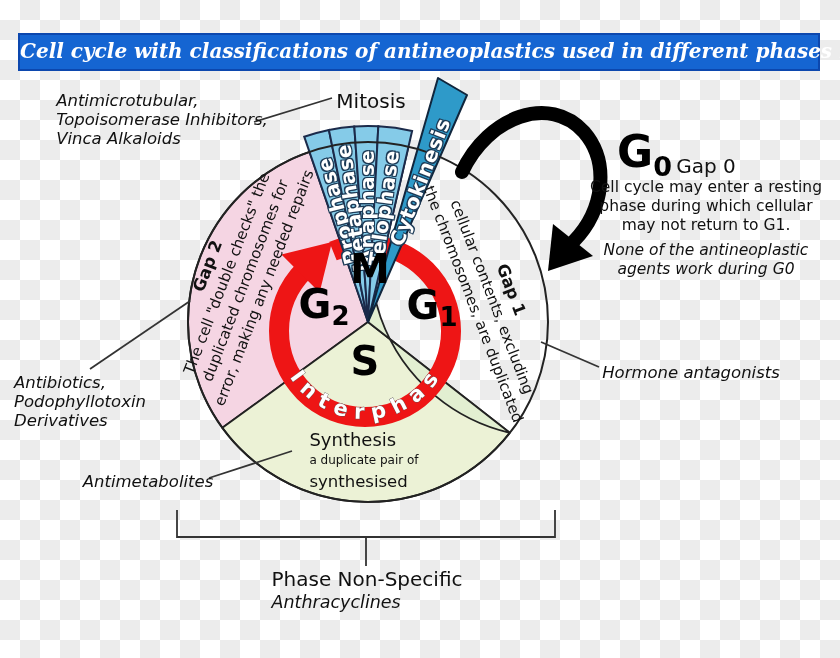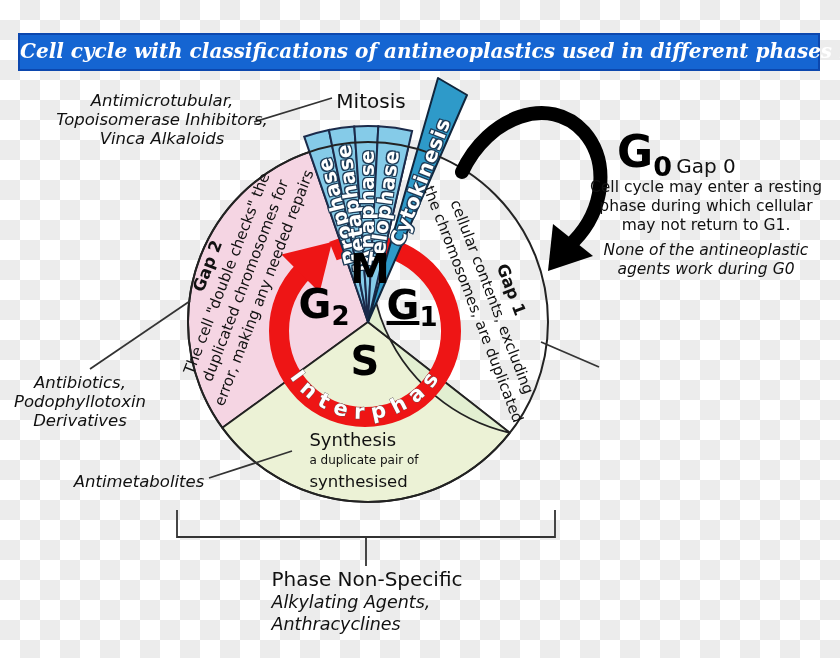--- a/index.html
+++ b/index.html
@@ -10,21 +10,21 @@
   }
   .abs{position:absolute;}
   .banner{
     position:absolute;left:18px;top:33px;width:802px;height:38px;
     background:#1565d2;border:2px solid #0c47ae;box-sizing:border-box;
     color:#fff;font-family:"DejaVu Serif","Liberation Serif",serif;
     font-style:italic;font-weight:bold;font-size:20px;line-height:33px;
     text-align:center;white-space:nowrap;
   }
   svg{position:absolute;left:0;top:0;}
-  .tblock{position:absolute;text-align:center;transform:translate(-50%,-50%);white-space:nowrap;}
+  .tblock{position:absolute;text-align:left;transform:translate(-50%,-50%);white-space:nowrap;}
   .it{font-style:italic;}
   .b{font-weight:normal;}
   .ann{font-size:16.5px;line-height:19px;font-style:italic;}
   .body-line{font-size:15.5px;line-height:19px;}
   .rot{position:absolute;text-align:center;white-space:nowrap;}
   .rot .hd{font-weight:bold;font-size:16.5px;line-height:20px;}
   .rot .ln{font-size:15px;line-height:20px;}
   .wlabel{
     position:absolute;white-space:nowrap;font-weight:bold;font-size:20px;letter-spacing:0.5px;color:#fff;
     text-shadow:-1.2px -1.2px 0 #1d3b57, 1.2px -1.2px 0 #1d3b57, -1.2px 1.2px 0 #1d3b57, 1.2px 1.2px 0 #1d3b57;
@@ -103,26 +103,26 @@
     <div class="body-line">may not return to G1.</div>
     <div class="body-line it" style="margin-top:6px;">None of the antineoplastic</div>
     <div class="body-line it">agents work during G0</div>
   </div>
 
   <div class="tblock ann" style="left:80px;top:401px;">
     <div>Antibiotics,</div>
     <div>Podophyllotoxin</div>
     <div>Derivatives</div>
   </div>
-  <div class="tblock ann" style="left:139px;top:481px;">Antimetabolites</div>
+  <div class="tblock ann" style="left:148px;top:481px;">Antimetabolites</div>
 
+  <div class="tblock ann" style="left:691px;top:372px;">Hormone antagonists</div>
 
   <div class="abs" style="left:367px;top:568px;transform:translateX(-50%);white-space:nowrap;">
     <div class="b" style="font-size:20px;line-height:23px;">Phase Non-Specific</div>
-    <div class="it" style="font-size:17.5px;line-height:22px;">Alkylating Agents,</div>
     <div class="it" style="font-size:17.5px;line-height:22px;">Anthracyclines</div>
   </div>
 
   <div class="abs" style="left:364px;top:429px;transform:translateX(-50%);text-align:left;white-space:nowrap;">
     <div class="b" style="font-size:18px;line-height:21px;">Synthesis</div>
     <div style="font-size:12px;line-height:21px;">a duplicate pair of</div>
     <div style="font-size:16.5px;line-height:21px;">synthesised</div>
   </div>
 
   <div class="rot" style="left:236px;top:277px;transform:translate(-50%,-50%) rotate(-69deg);">
@@ -139,16 +139,16 @@
   </div>
 
   <div class="wlabel" style="left:338px;top:211px;transform:translate(-50%,-50%) rotate(-105deg);">Prophase</div>
   <div class="wlabel" style="left:352px;top:208px;transform:translate(-50%,-50%) rotate(-98deg);">Metaphase</div>
   <div class="wlabel" style="left:367px;top:207px;transform:translate(-50%,-50%) rotate(-90deg);">Anaphase</div>
   <div class="wlabel" style="left:384px;top:208px;transform:translate(-50%,-50%) rotate(-82deg);">Telophase</div>
   <div class="wlabel" style="left:420px;top:182px;transform:translate(-50%,-50%) rotate(-69deg);">Cytokinesis</div>
 
   <div class="big-letter" style="left:370px;top:269px;">M</div>
   <div class="big-letter" style="left:324px;top:310px;"><span>G</span><sub>2</sub></div>
-  <div class="big-letter" style="left:412px;top:311px;text-decoration:underline;"><span>G</span><sub>1</sub></div>
+  <div class="big-letter" style="left:432px;top:311px;"><span>G</span><sub>1</sub></div>
   <div class="big-letter" style="left:365px;top:361px;">S</div>
 
 </div>
 
 </body></html>

